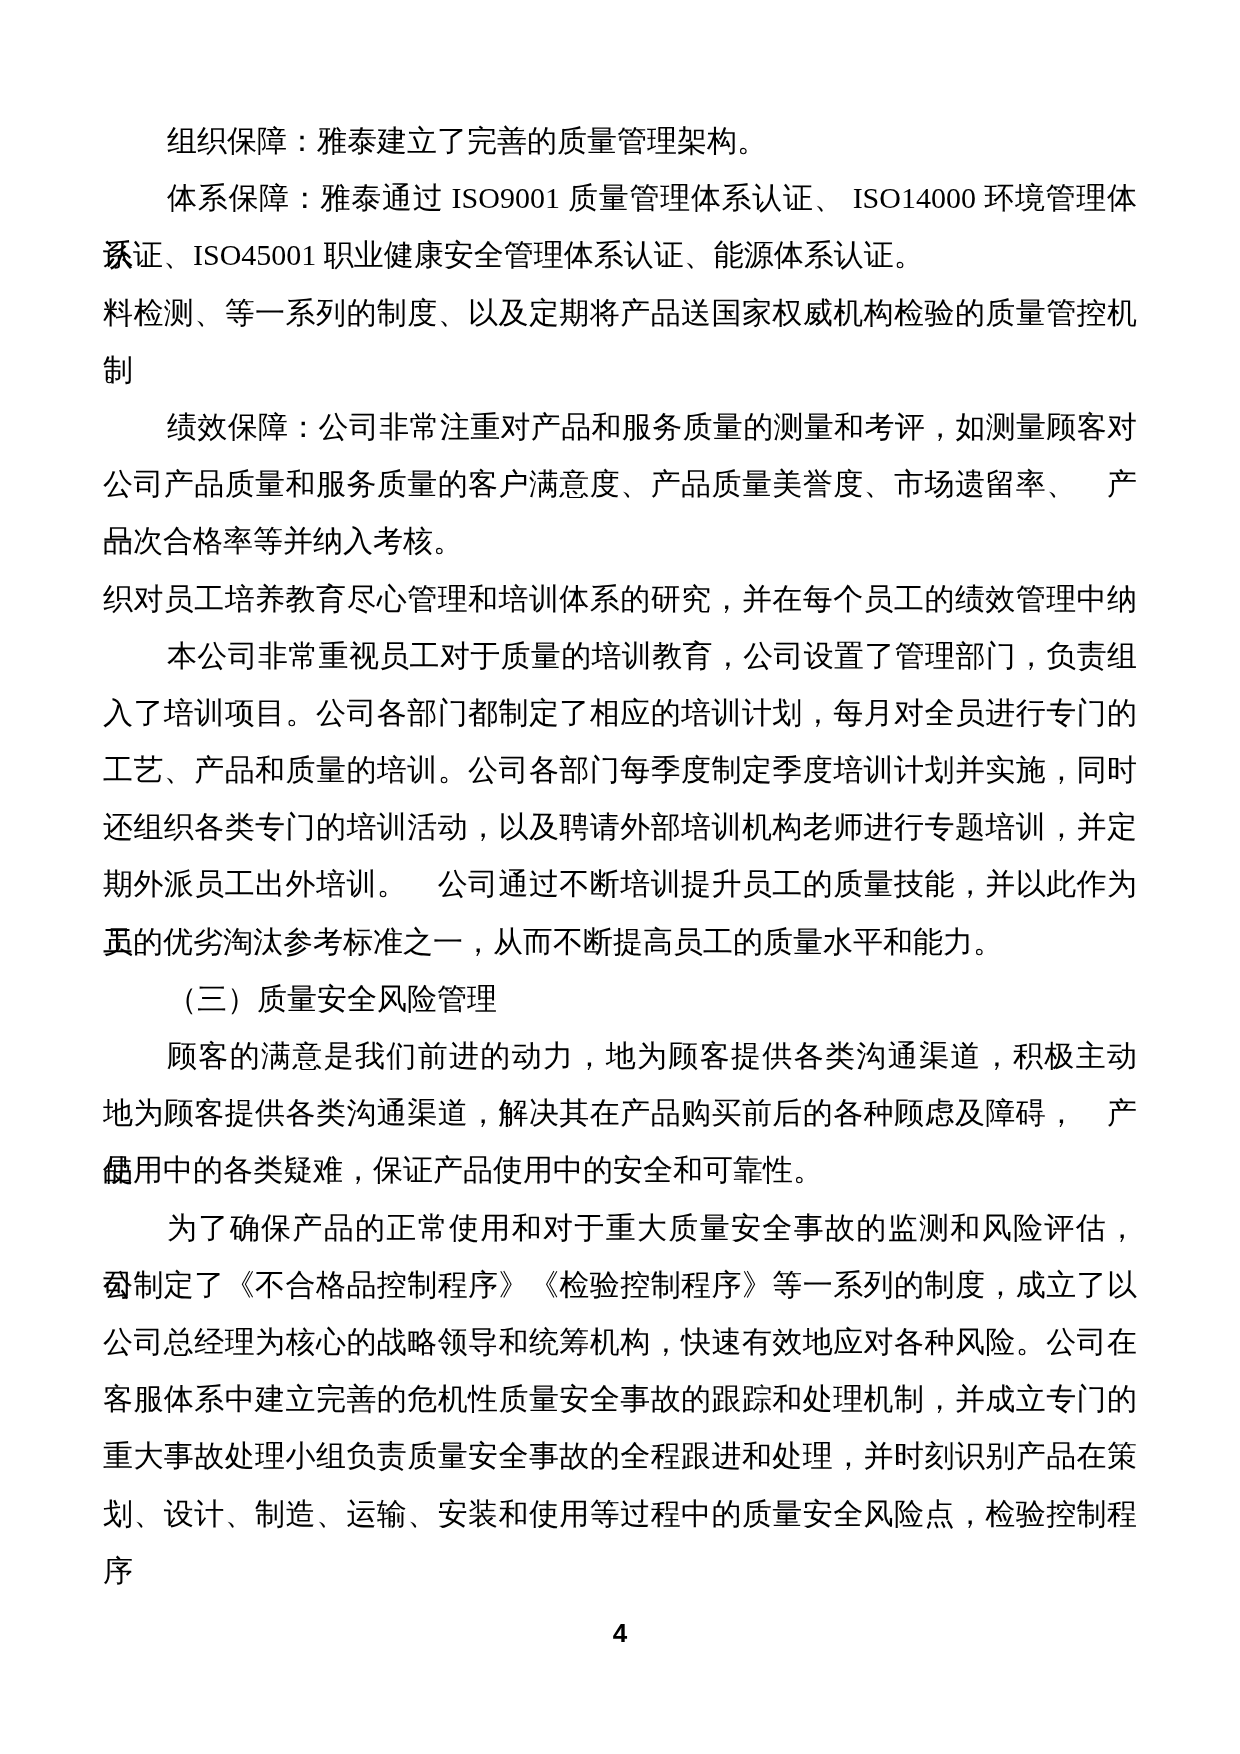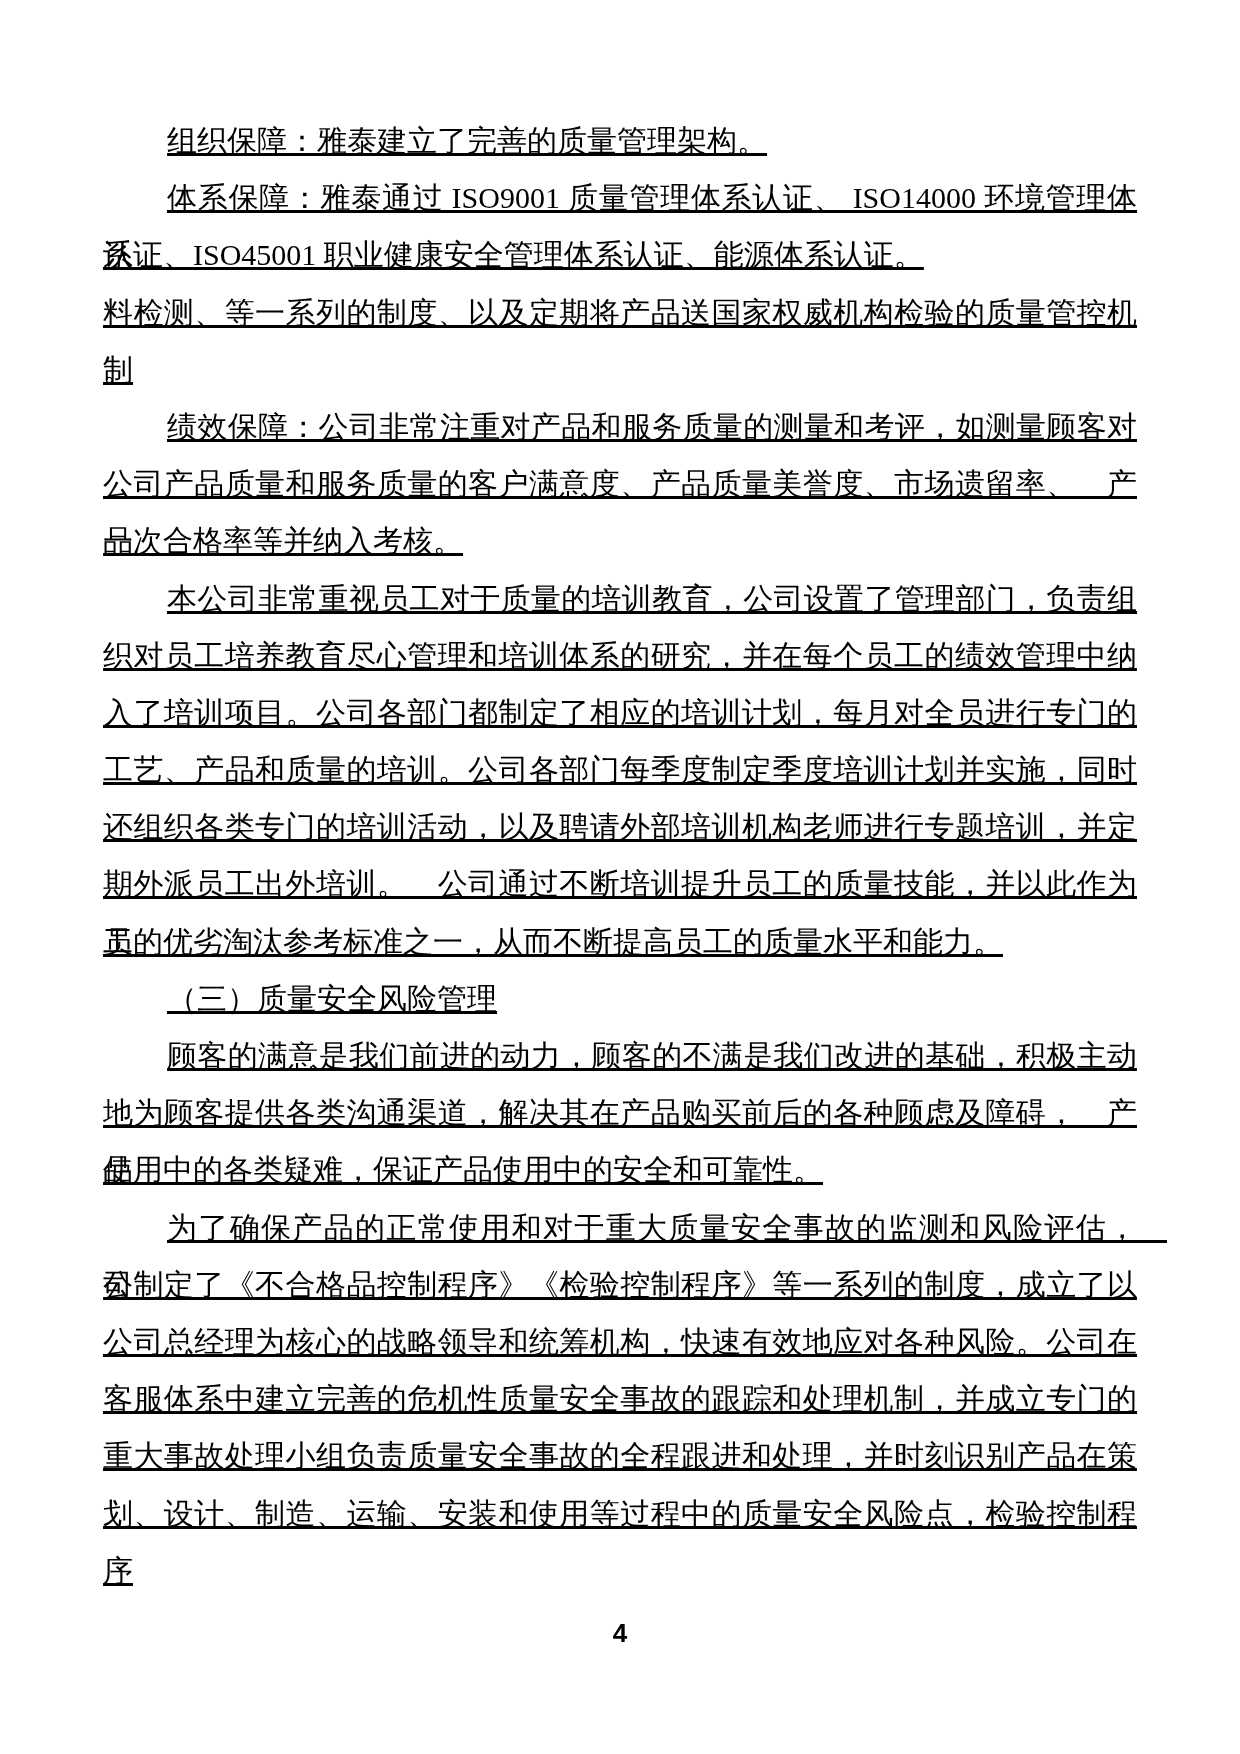--- a/index.html
+++ b/index.html
@@ -23,21 +23,20 @@
     padding: 112px 103px 0 103px;
   }
   .line {
     width: 1034px;
     height: 57.2px;
     line-height: 57.2px;
     font-family: "Liberation Serif", "DejaVu Serif", serif;
     font-size: 30px;
     white-space: pre;
     overflow: visible;
-    text-decoration: underline;
   }
   .j {
     text-align: justify;
     text-align-last: justify;
     text-justify: inter-character;
     white-space: normal;
   }
   .in {
     text-indent: 64px;
   }
@@ -59,29 +58,29 @@
 
 <div class="page">
   <div class="line in">组织保障：雅泰建立了完善的质量管理架构。</div>
   <div class="line in j">体系保障：雅泰通过 ISO9001 质量管理体系认证、 ISO14000 环境管理体系</div>
   <div class="line">认证、ISO45001 职业健康安全管理体系认证、能源体系认证。</div>
   <div class="line j">料检测、等一系列的制度、以及定期将产品送国家权威机构检验的质量管控机制</div>
   <div class="line">。</div>
   <div class="line in j">绩效保障：公司非常注重对产品和服务质量的测量和考评，如测量顾客对</div>
   <div class="line j">公司产品质量和服务质量的客户满意度、产品质量美誉度、市场遗留率、　产品</div>
   <div class="line">一次合格率等并纳入考核。</div>
+  <div class="line j">织对员工培养教育尽心管理和培训体系的研究，并在每个员工的绩效管理中纳</div>
   <div class="line in j">本公司非常重视员工对于质量的培训教育，公司设置了管理部门，负责组</div>
-  <div class="line j">织对员工培养教育尽心管理和培训体系的研究，并在每个员工的绩效管理中纳</div>
   <div class="line j">入了培训项目。公司各部门都制定了相应的培训计划，每月对全员进行专门的</div>
   <div class="line j">工艺、产品和质量的培训。公司各部门每季度制定季度培训计划并实施，同时</div>
   <div class="line j">还组织各类专门的培训活动，以及聘请外部培训机构老师进行专题培训，并定</div>
   <div class="line j">期外派员工出外培训。　公司通过不断培训提升员工的质量技能，并以此作为员</div>
   <div class="line">工的优劣淘汰参考标准之一，从而不断提高员工的质量水平和能力。</div>
   <div class="line in">（三）质量安全风险管理</div>
-  <div class="line in j">顾客的满意是我们前进的动力，顾客的不满是我们改进的基础，积极主动</div>
+  <div class="line in j">顾客的满意是我们前进的动力，地为顾客提供各类沟通渠道，积极主动</div>
   <div class="line j">地为顾客提供各类沟通渠道，解决其在产品购买前后的各种顾虑及障碍，　产品</div>
   <div class="line">使用中的各类疑难，保证产品使用中的安全和可靠性。</div>
   <div class="line in j">为了确保产品的正常使用和对于重大质量安全事故的监测和风险评估，　公</div>
   <div class="line j">司制定了《不合格品控制程序》《检验控制程序》等一系列的制度，成立了以</div>
   <div class="line j">公司总经理为核心的战略领导和统筹机构，快速有效地应对各种风险。公司在</div>
   <div class="line j">客服体系中建立完善的危机性质量安全事故的跟踪和处理机制，并成立专门的</div>
   <div class="line j">重大事故处理小组负责质量安全事故的全程跟进和处理，并时刻识别产品在策</div>
   <div class="line j">划、设计、制造、运输、安装和使用等过程中的质量安全风险点，检验控制程序</div>
 </div>
 

